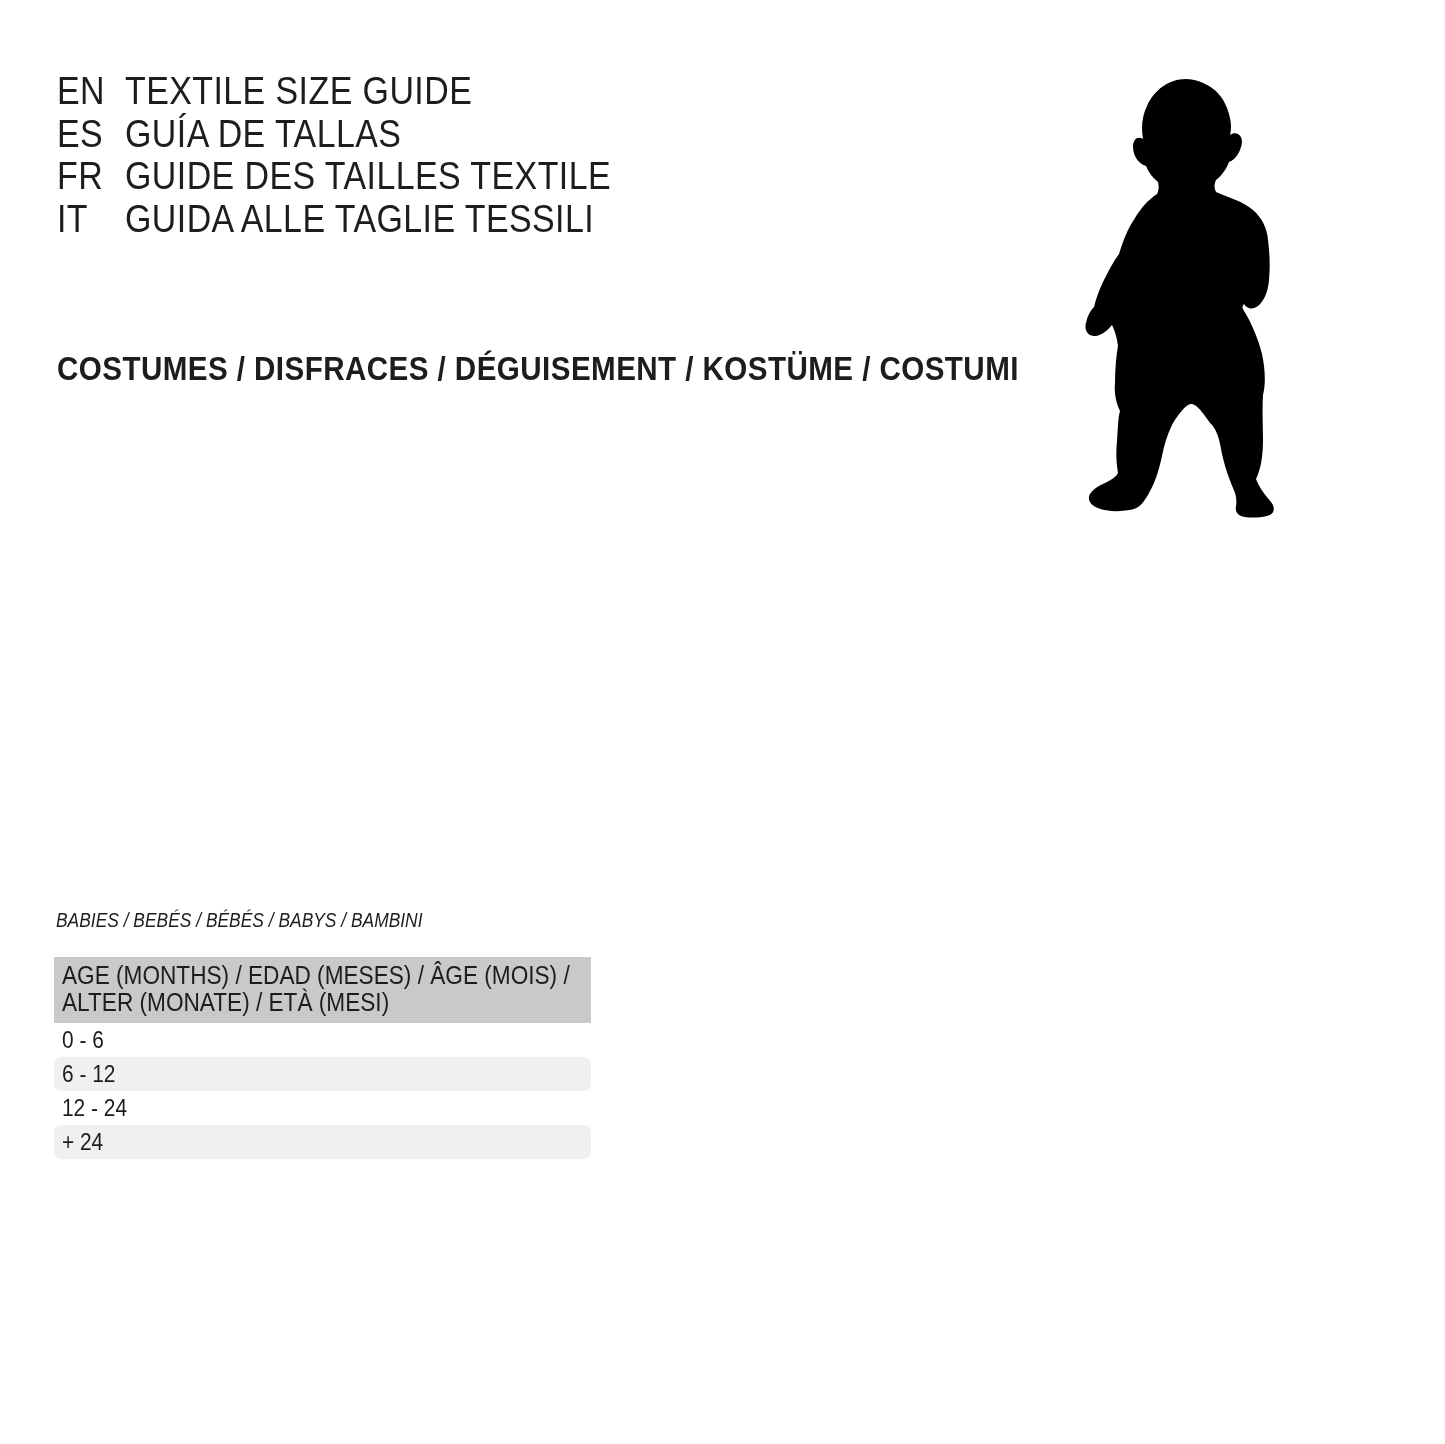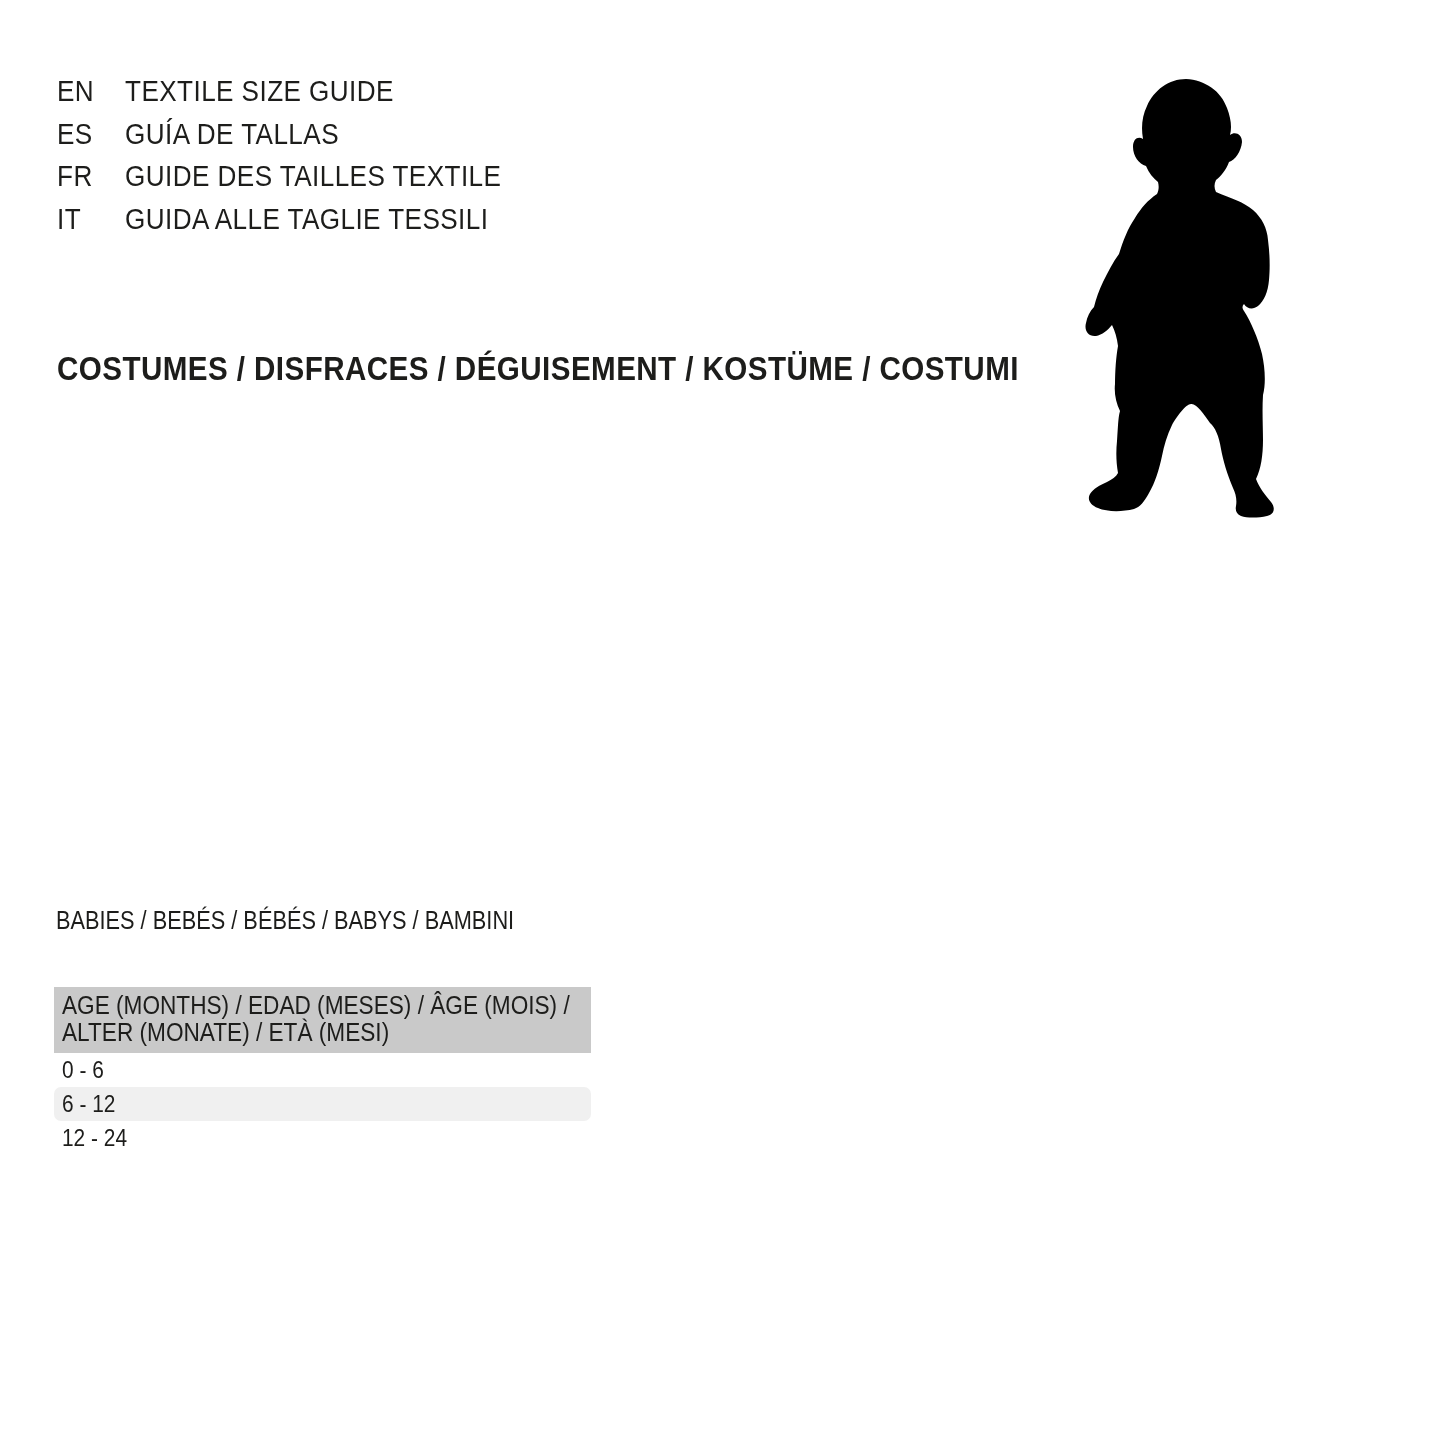--- a/index.html
+++ b/index.html
@@ -26,21 +26,21 @@
   
   .lang-list {
     position: absolute;
     left: 57px;
     top: 70px;
   }
   .lang-row {
     display: flex;
     align-items: center;
     height: 42.5px;
-    font-size: 30px;
+    font-size: 39px;
     font-weight: 500;
     letter-spacing: 0.5px;
   }
   .lang-code {
     width: 68px;
     flex: 0 0 68px;
   }
   
   .category-title {
     position: absolute;
@@ -68,29 +68,29 @@
     height: 100%;
   }
   
   .babies-title {
     position: absolute;
     left: 56px;
     top: 903px;
     height: 34px;
     display: flex;
     align-items: center;
-    font-size: 25px;
-    font-weight: 500;
+    font-size: 20px;
+    font-weight: 500;
+    font-style: italic;
   }
   .age-table {
     position: absolute;
     left: 54px;
     top: 957px;
     width: 537px;
-    margin-top: 30px;
   }
   .age-table-header {
     background: var(--header-bg, #c9c9c9);
     padding: 5px 0 7px 8px;
     font-size: 26px;
     font-weight: 500;
     line-height: 27px;
   }
   .age-table-header .hline {
     display: block;
@@ -204,15 +204,18 @@
     </div>
     <div class="age-row">
       <span class="cn">0 - 6</span>
     </div>
     <div class="age-row alt">
       <span class="cn">6 - 12</span>
     </div>
     <div class="age-row">
       <span class="cn">12 - 24</span>
     </div>
+    <div class="age-row alt">
+      <span class="cn">+ 24</span>
+    </div>
   </div>
 
 </div>
 
 </body></html>

